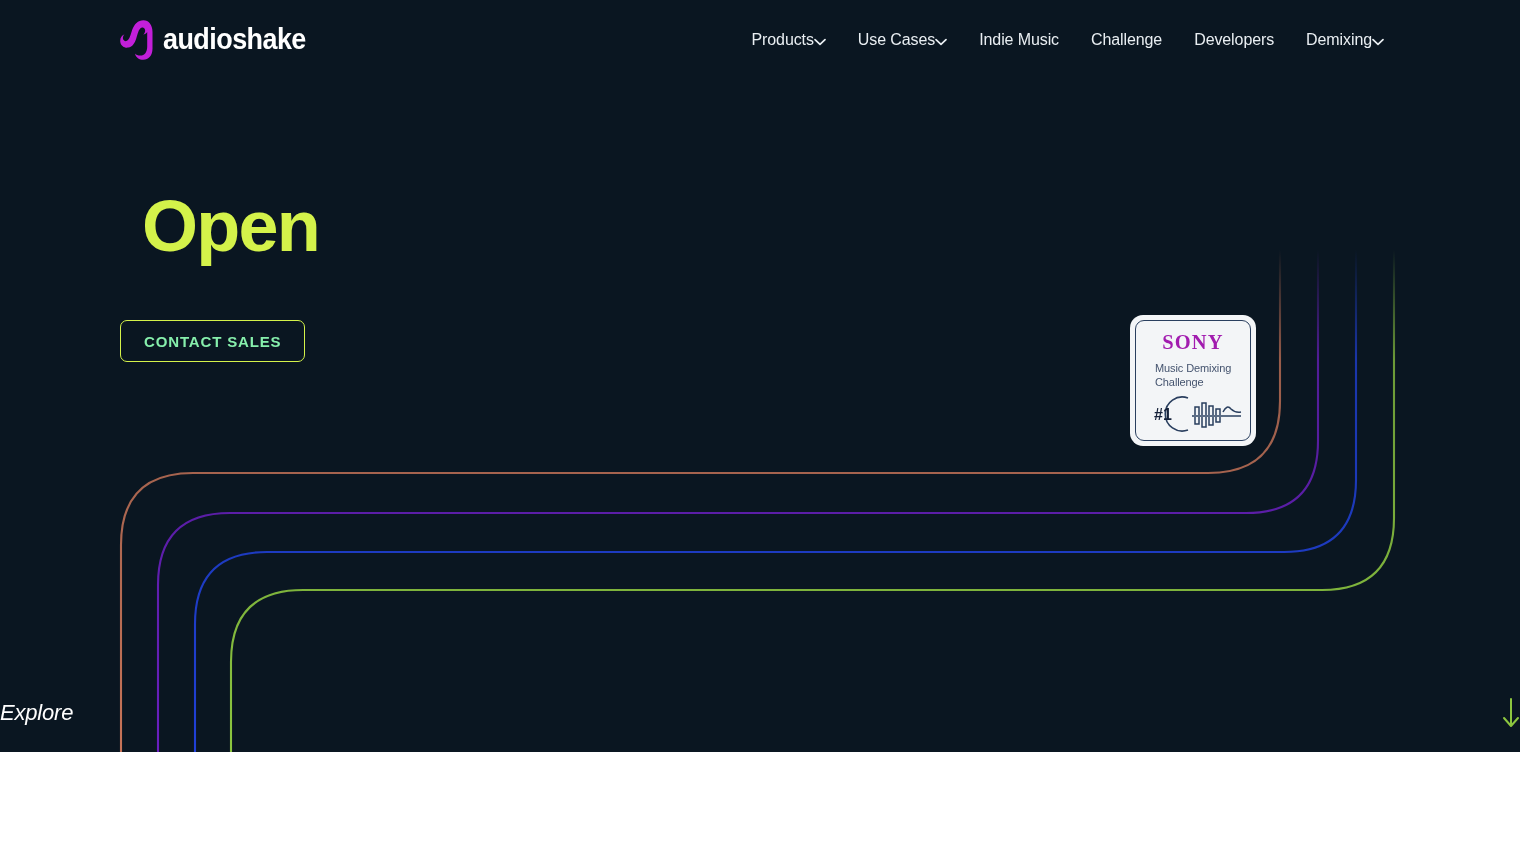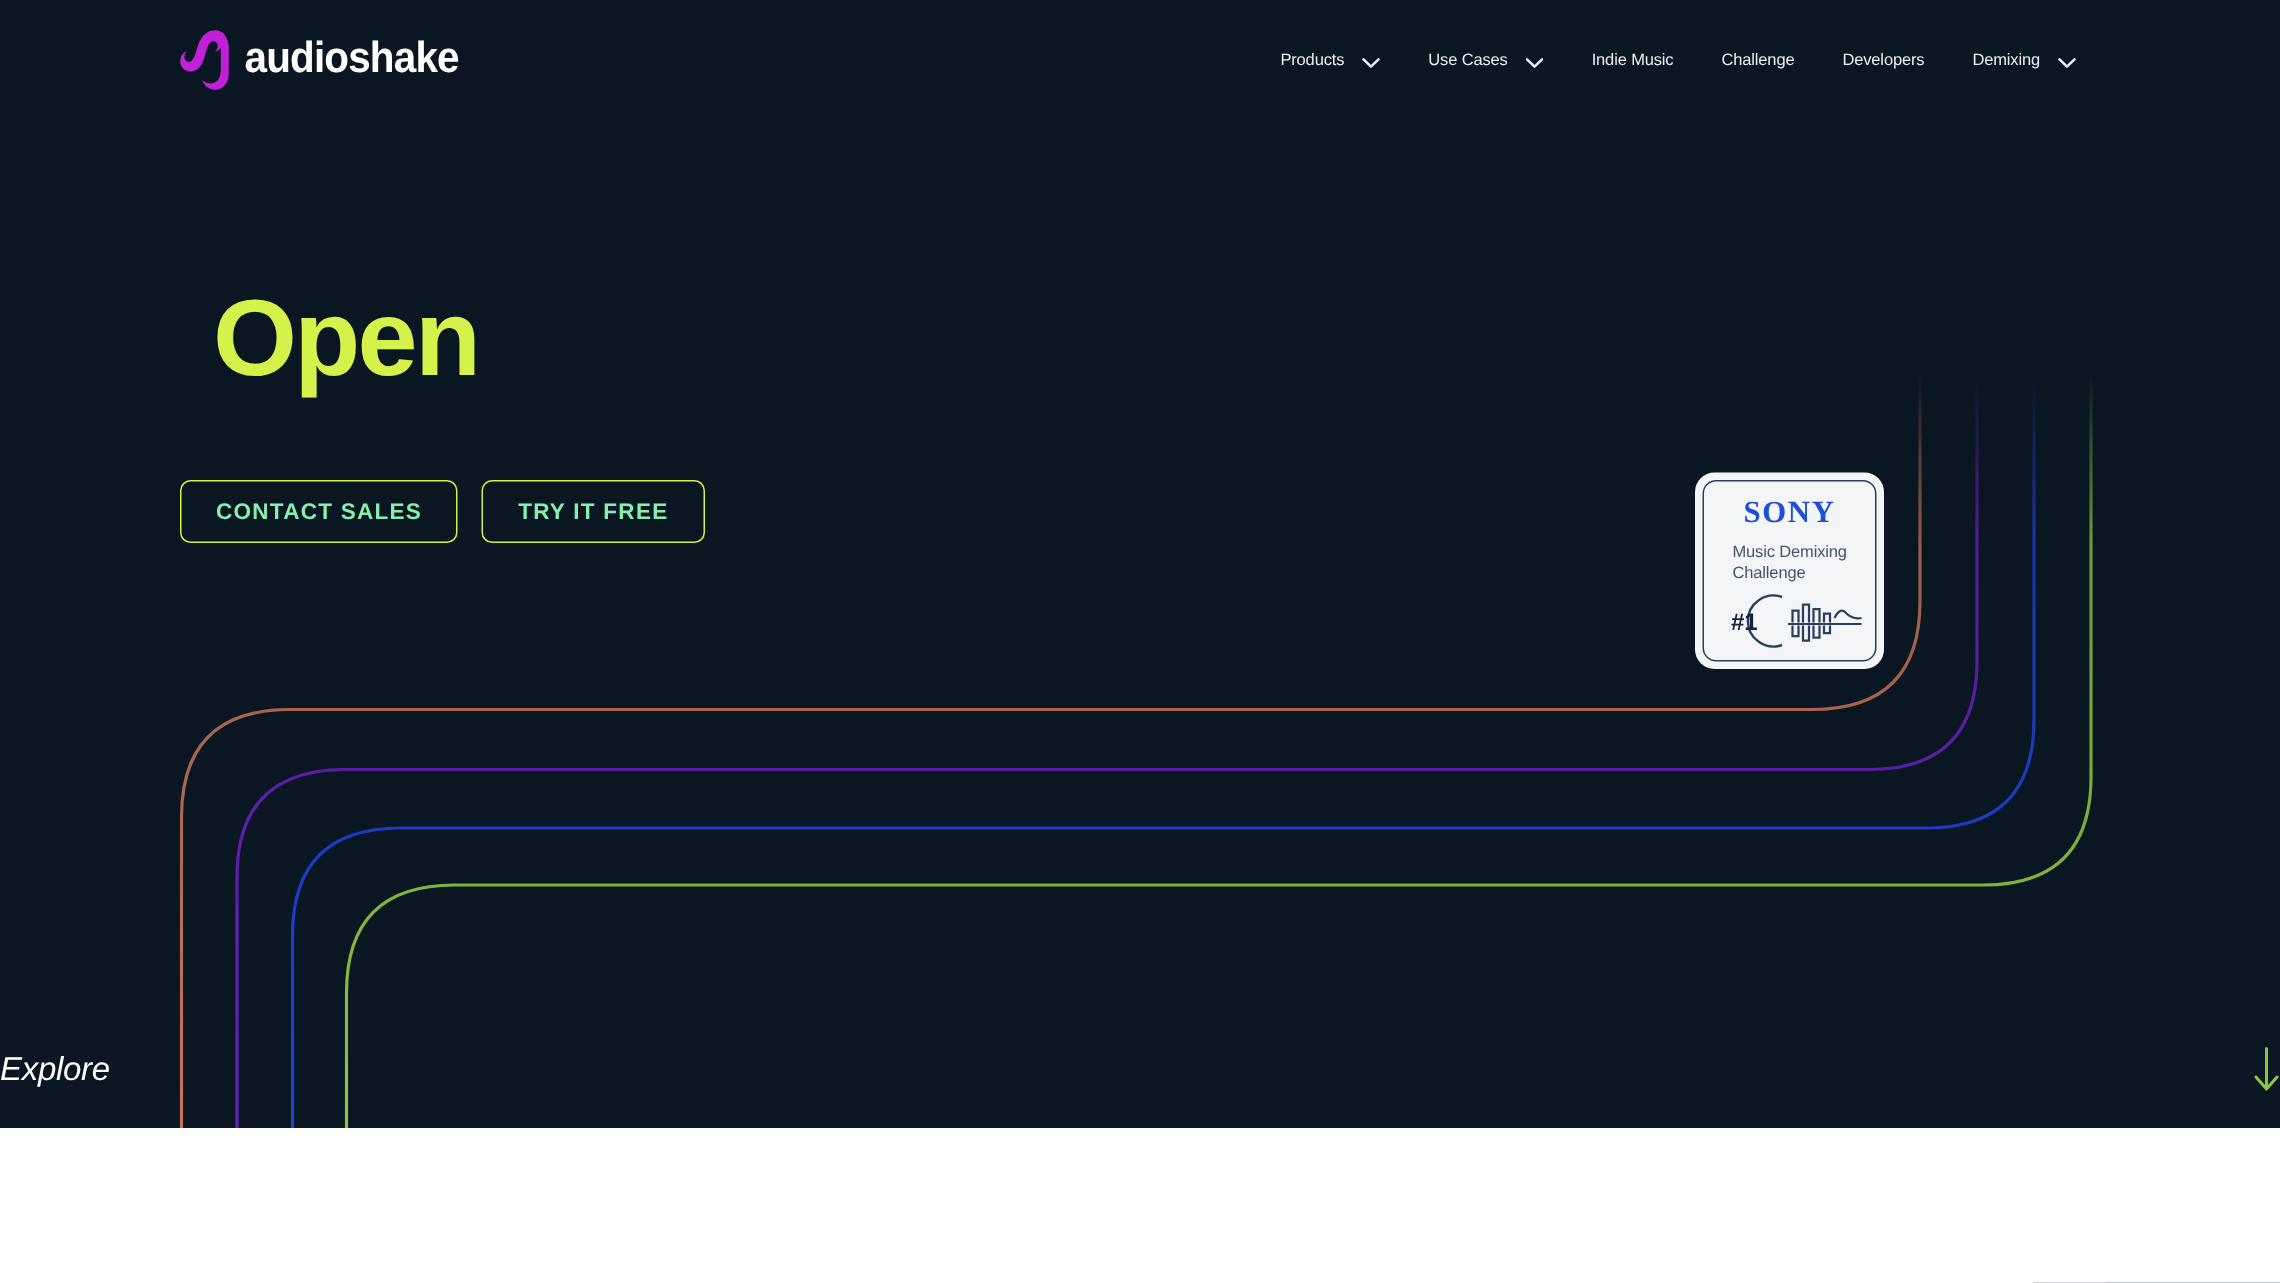--- a/index.html
+++ b/index.html
@@ -49,23 +49,23 @@
     font-family:"Liberation Sans", sans-serif;
     transform:scaleX(0.93);
     transform-origin:left center;
   }
   .nav-items {
     position:absolute; right:120px; top:0;
     height:80px;
     display:flex; align-items:center; gap:0px;
   }
   .nav-item {
-    display:flex; align-items:center; gap:12px;
+    display:flex; align-items:center; gap:0;
     color:#e9eef2;
-    font-size:11px;
+    font-size:16px;
     letter-spacing:-0.1px;
     padding:0 16px;
     cursor:pointer;
     white-space:nowrap;
     text-align:right;
   }
   .chev { width:12px; height:8px; display:block; flex:none; margin-top:3px; }
   
   .headline {
     position:absolute; left:120px; top:190px;
@@ -122,21 +122,21 @@
   }
   .badge-inner {
     width:100%; height:100%;
     border:1.5px solid #2a3f5f;
     border-radius:9px;
     display:flex; flex-direction:column;
     align-items:center;
     padding-top:11px;
   }
   .badge-sony {
-    color:#1d4ed8;
+    color:#a21caf;
     font-family:"Liberation Serif", serif;
     font-size:20.5px;
     font-weight:700;
     letter-spacing:1.1px;
     line-height:1;
   }
   .badge-l1, .badge-l2 {
     color:#44536e;
     font-size:11px;
     line-height:14px;
@@ -248,21 +248,20 @@
 
       </div>
     </nav>
 
     <h1 class="headline">
       <span class="hl-accent">Open</span>
     </h1>
 
     <div class="cta-row">
       <button class="btn">CONTACT SALES</button>
-      <button class="btn">TRY IT FREE</button>
     </div>
 
     <div class="badge">
       <div class="badge-inner">
         <div class="badge-sony">SONY</div>
         <div class="badge-l1">Music Demixing</div>
         <div class="badge-l2">Challenge</div>
         <svg class="badge-art" width="106" height="40" viewBox="0 0 106 40" aria-hidden="true">
           <path d="M48 4 A17 17 0 1 0 48 36" fill="none" stroke="#2a3f5f" stroke-width="1.6"></path>
           <text x="14" y="26" font-family="Liberation Sans, sans-serif" font-size="16" font-weight="700" fill="#16223a">#1</text>

